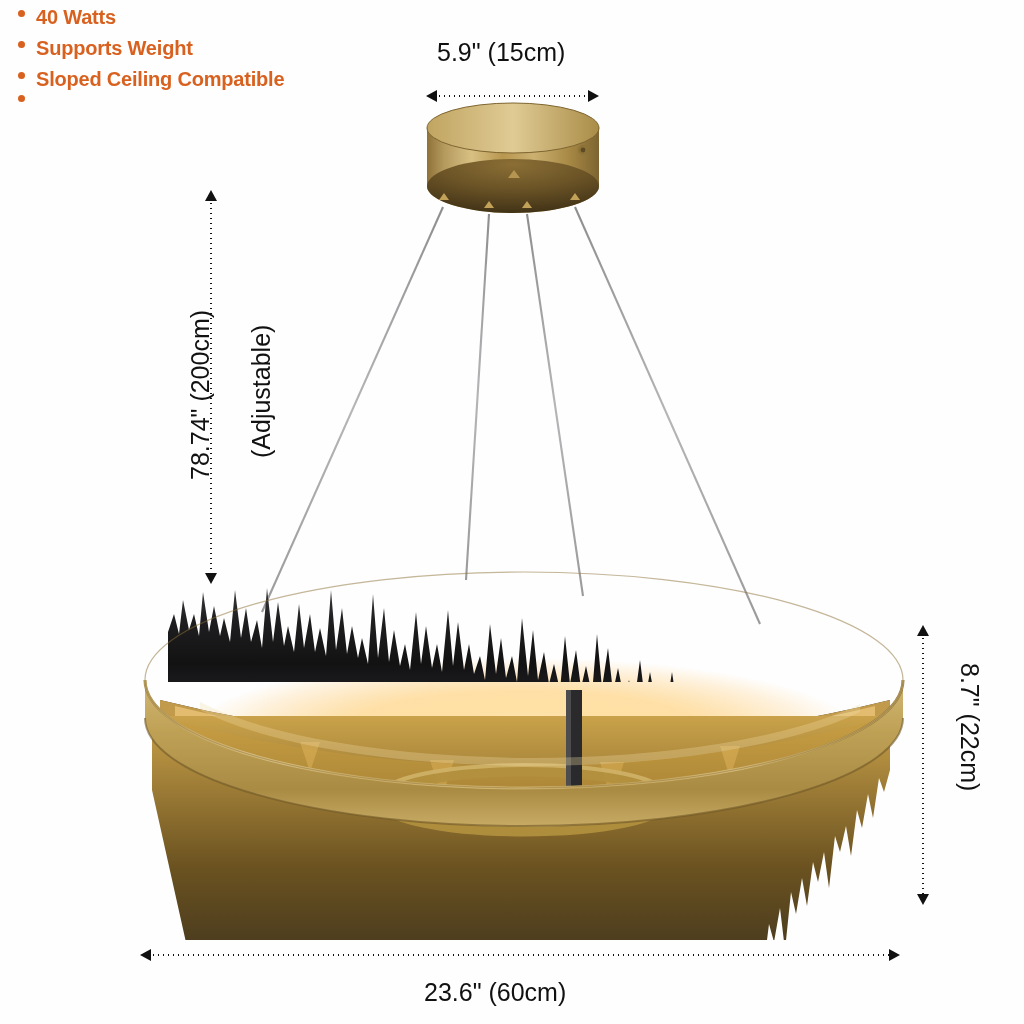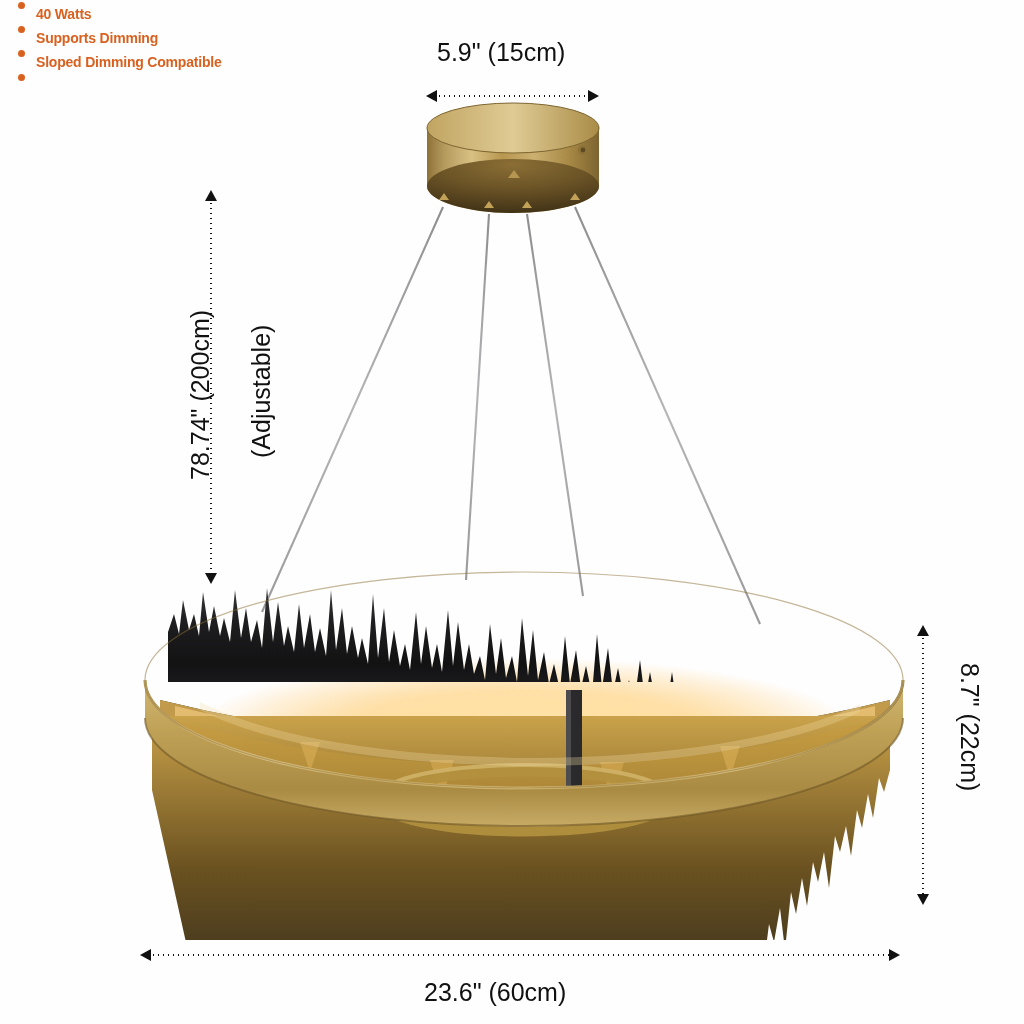--- a/index.html
+++ b/index.html
@@ -23,25 +23,25 @@
   .features {
     position: absolute;
     left: 18px; top: 6px;
     width: 420px;
     list-style: none;
     margin: 0; padding: 0;
     z-index: 40;
   }
   .features li {
     display: flex;
-    align-items: flex-start;
+    align-items: center;
     margin: 0 0 8px 0;
     color: #D9611F;
     font-weight: bold;
-    font-size: 14px;
+    font-size: 20px;
     letter-spacing: -0.2px;
     white-space: nowrap;
   }
   .bullet-dot {
     display: inline-block;
     width: 7px; height: 7px;
     border-radius: 50%;
     background: #D9611F;
     margin-right: 11px;
     flex: 0 0 auto;
@@ -114,25 +114,25 @@
 
 <div id="stage">
 
   <ul class="features">
     <li>
       <span class="bullet-dot"></span>
       <span>40 Watts</span>
     </li>
     <li>
       <span class="bullet-dot"></span>
-      <span>Supports Dimming</span>
+      <span>Supports Weight</span>
     </li>
     <li>
       <span class="bullet-dot"></span>
-      <span>Sloped Dimming Compatible</span>
+      <span>Sloped Ceiling Compatible</span>
     </li>
     <li>
       <span class="bullet-dot"></span>
     </li>
   </ul>
 
   <svg id="fixture" viewBox="0 0 1024 1024">
     <defs>
       <linearGradient id="canopySide" x1="0" y1="0" x2="1" y2="0">
         <stop offset="0" stop-color="#8e7238"></stop>

